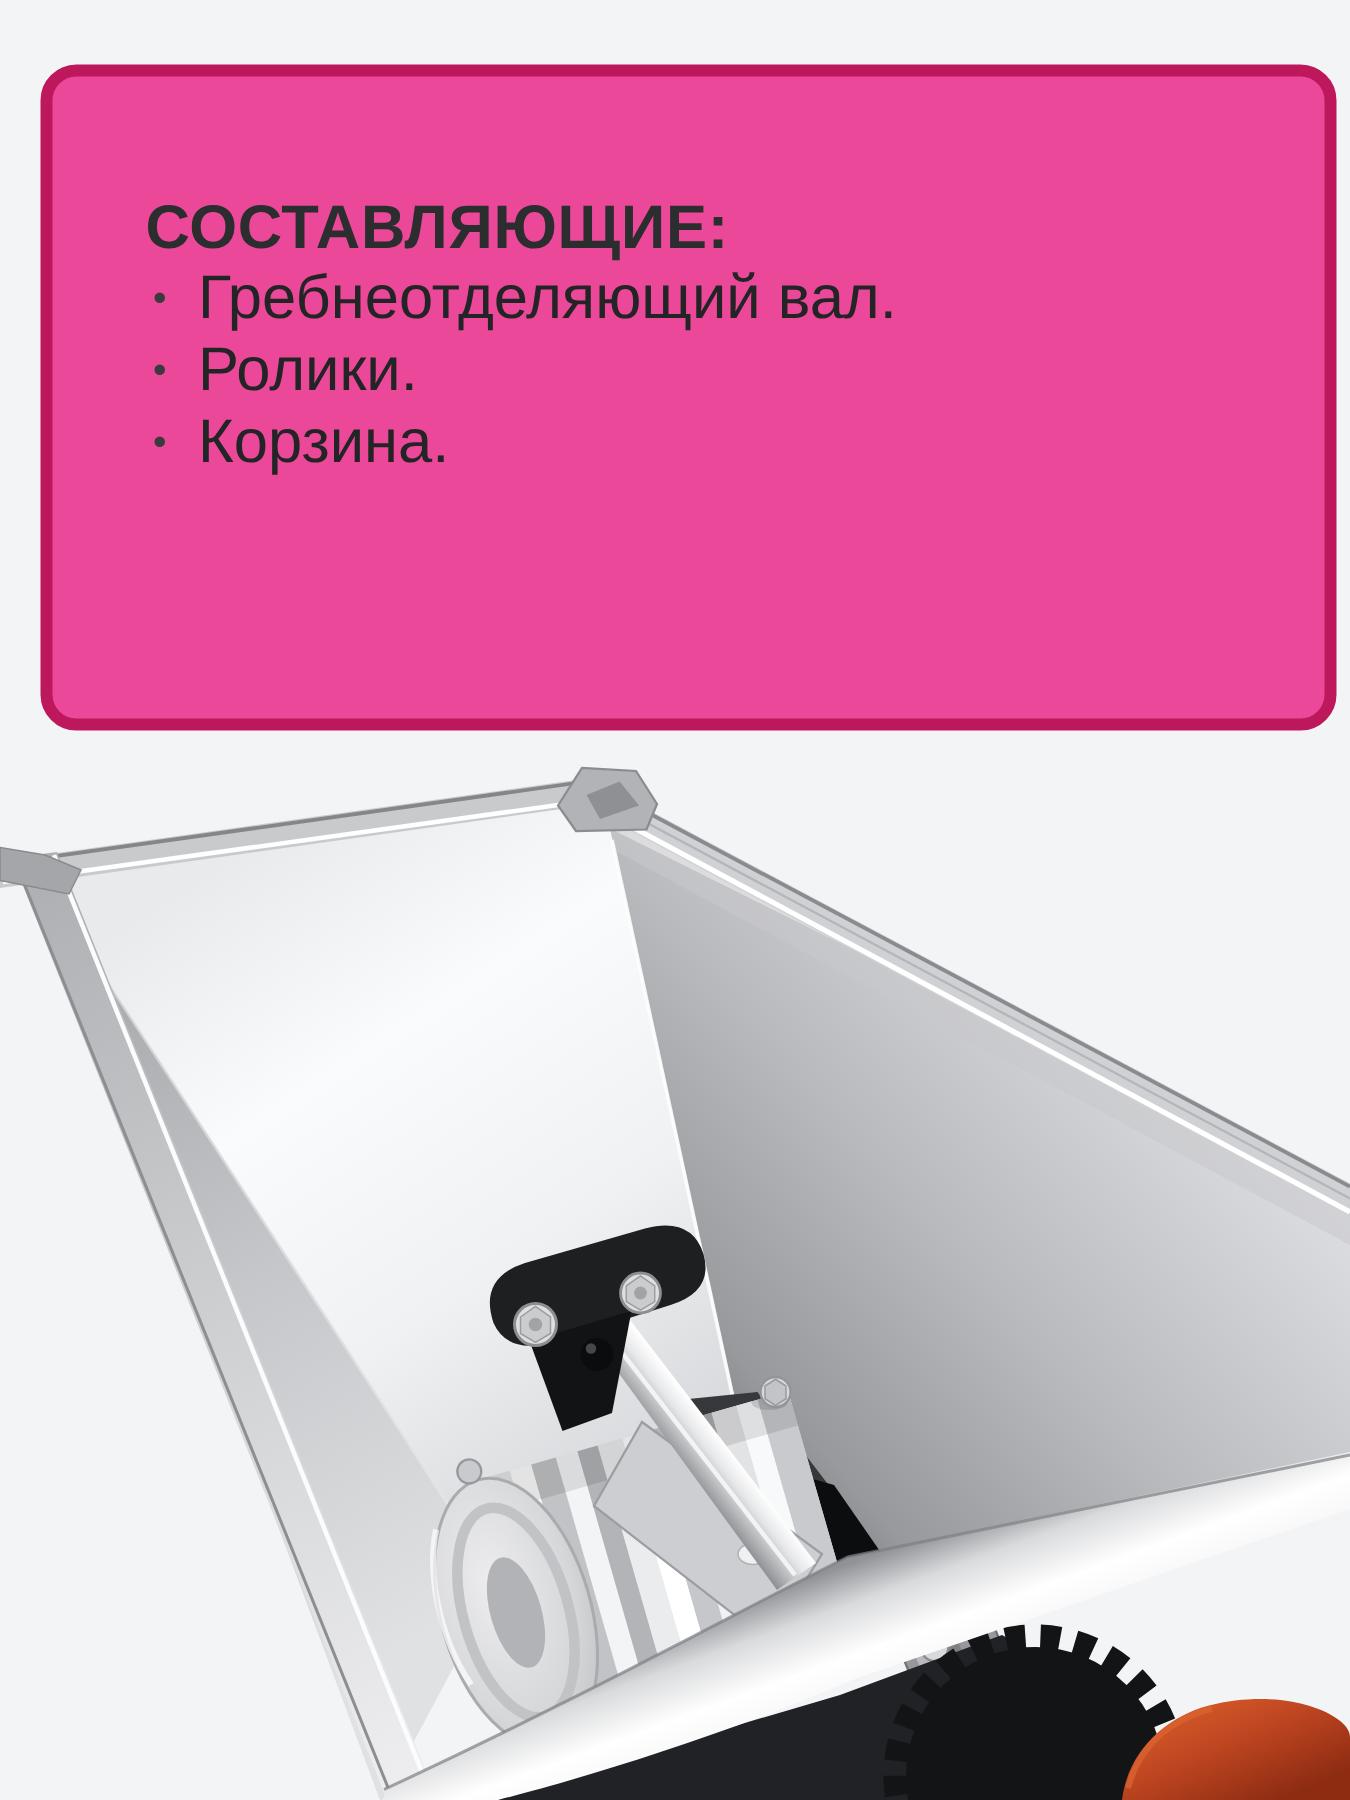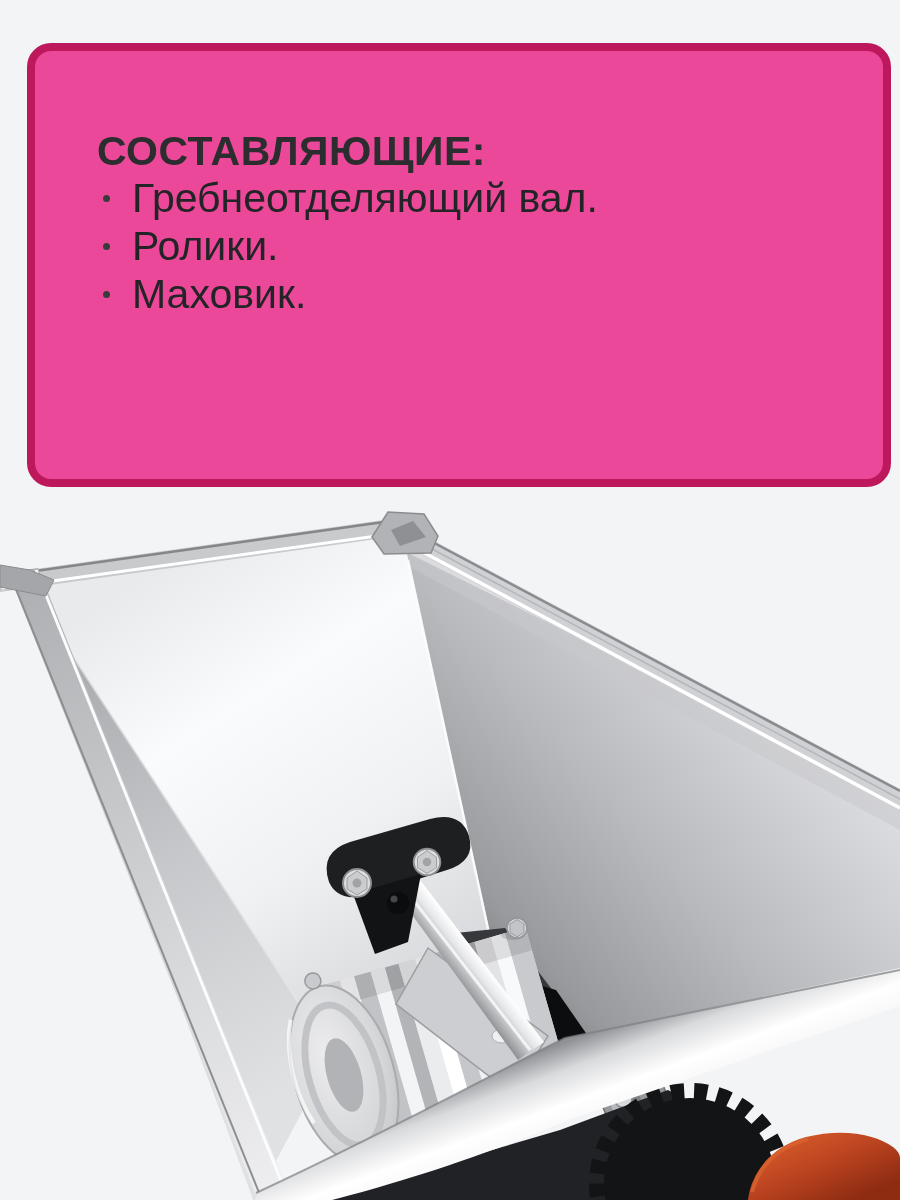--- a/index.html
+++ b/index.html
@@ -47,21 +47,21 @@
     <li>
         <span class="dot"></span>
         <span>Гребнеотделяющий вал.</span>
       </li>
     <li>
         <span class="dot"></span>
         <span>Ролики.</span>
       </li>
     <li>
         <span class="dot"></span>
-        <span>Маховик.</span>
+        <span>Корзина.</span>
       </li>
   </ul>
 </section>
 
 <figure class="photo">
 <svg width="900" height="710" viewBox="0 0 900 710" xmlns="http://www.w3.org/2000/svg">
   <defs>
     <linearGradient id="gBright" gradientUnits="userSpaceOnUse" x1="140" y1="90" x2="430" y2="530">
       <stop offset="0" stop-color="#e9eaec"></stop>
           <stop offset="0.3" stop-color="#fafbfc"></stop>

